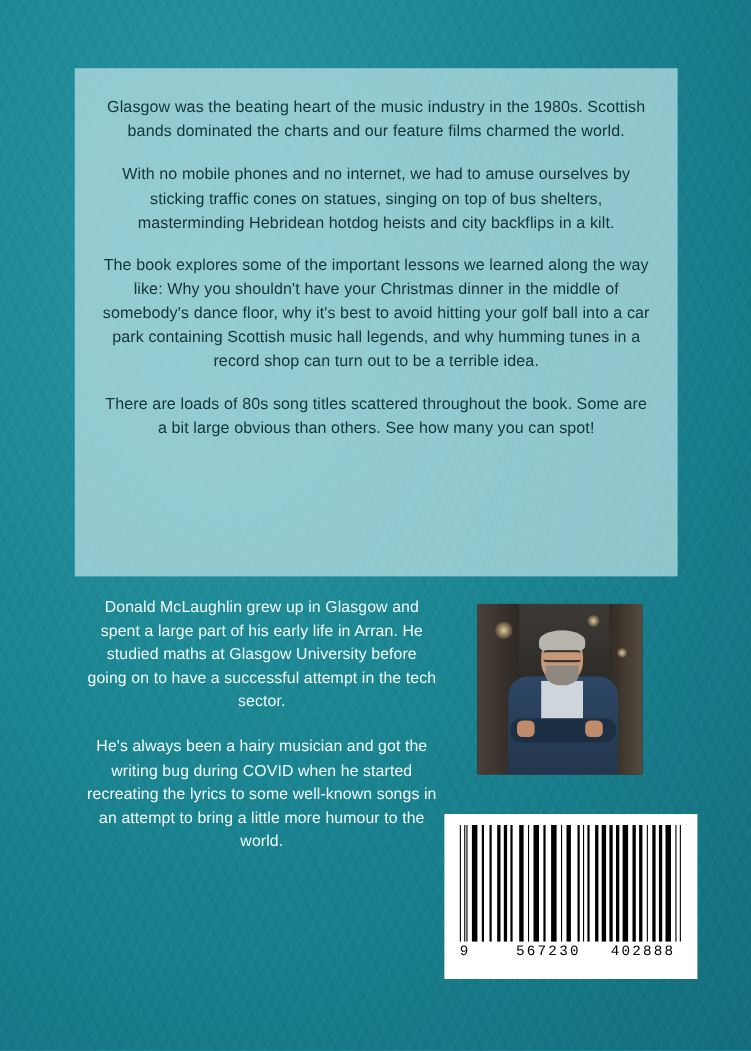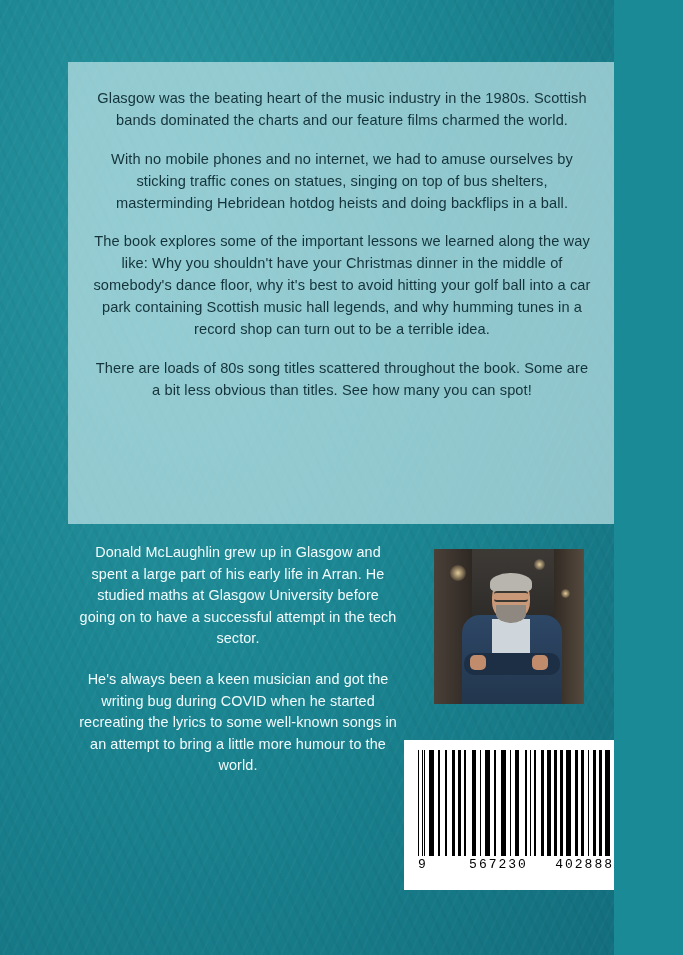--- a/index.html
+++ b/index.html
@@ -8,21 +8,21 @@
   }
   body {
     width: 683px;
     height: 955px;
     background: #1a8a96;
     font-family: "Liberation Sans", sans-serif;
     overflow: hidden;
   }
   .page {
     position: relative;
-    width: 614px;
+    width: 683px;
     height: 955px;
     background:
       radial-gradient(ellipse at 30% 25%, #2a97a2 0%, #1b8692 45%, #136e7d 100%);
     overflow: hidden;
   }
   
   .page::before {
     content: "";
     position: absolute;
     inset: 0;
@@ -207,28 +207,28 @@
   .bc-mid { margin-left: 14px; }
   .bc-right { margin-right: 4px; }
 </style>
 </head>
 <body>
 
 <div class="page">
 
   <div class="blurb-panel">
     <p>Glasgow was the beating heart of the music industry in the 1980s. Scottish bands dominated the charts and our feature films charmed the world.</p>
-    <p>With no mobile phones and no internet, we had to amuse ourselves by sticking traffic cones on statues, singing on top of bus shelters, masterminding Hebridean hotdog heists and doing backflips in a ball.</p>
+    <p>With no mobile phones and no internet, we had to amuse ourselves by sticking traffic cones on statues, singing on top of bus shelters, masterminding Hebridean hotdog heists and city backflips in a kilt.</p>
     <p>The book explores some of the important lessons we learned along the way like: Why you shouldn't have your Christmas dinner in the middle of somebody's dance floor, why it's best to avoid hitting your golf ball into a car park containing Scottish music hall legends, and why humming tunes in a record shop can turn out to be a terrible idea.</p>
-    <p>There are loads of 80s song titles scattered throughout the book. Some are a bit less obvious than titles. See how many you can spot!</p>
+    <p>There are loads of 80s song titles scattered throughout the book. Some are a bit large obvious than others. See how many you can spot!</p>
   </div>
 
   <div class="bio-col">
     <p>Donald McLaughlin grew up in Glasgow and spent a large part of his early life in Arran. He studied maths at Glasgow University before going on to have a successful attempt in the tech sector.</p>
-    <p>He's always been a keen musician and got the writing bug during COVID when he started recreating the lyrics to some well-known songs in an attempt to bring a little more humour to the world.</p>
+    <p>He's always been a hairy musician and got the writing bug during COVID when he started recreating the lyrics to some well-known songs in an attempt to bring a little more humour to the world.</p>
   </div>
 
   <div class="author-photo">
     <div class="bg"></div>
     <div class="wood-left"></div>
     <div class="wood-right"></div>
     <div class="bokeh1"></div>
     <div class="bokeh2"></div>
     <div class="bokeh3"></div>
     <div class="jacket"></div>

